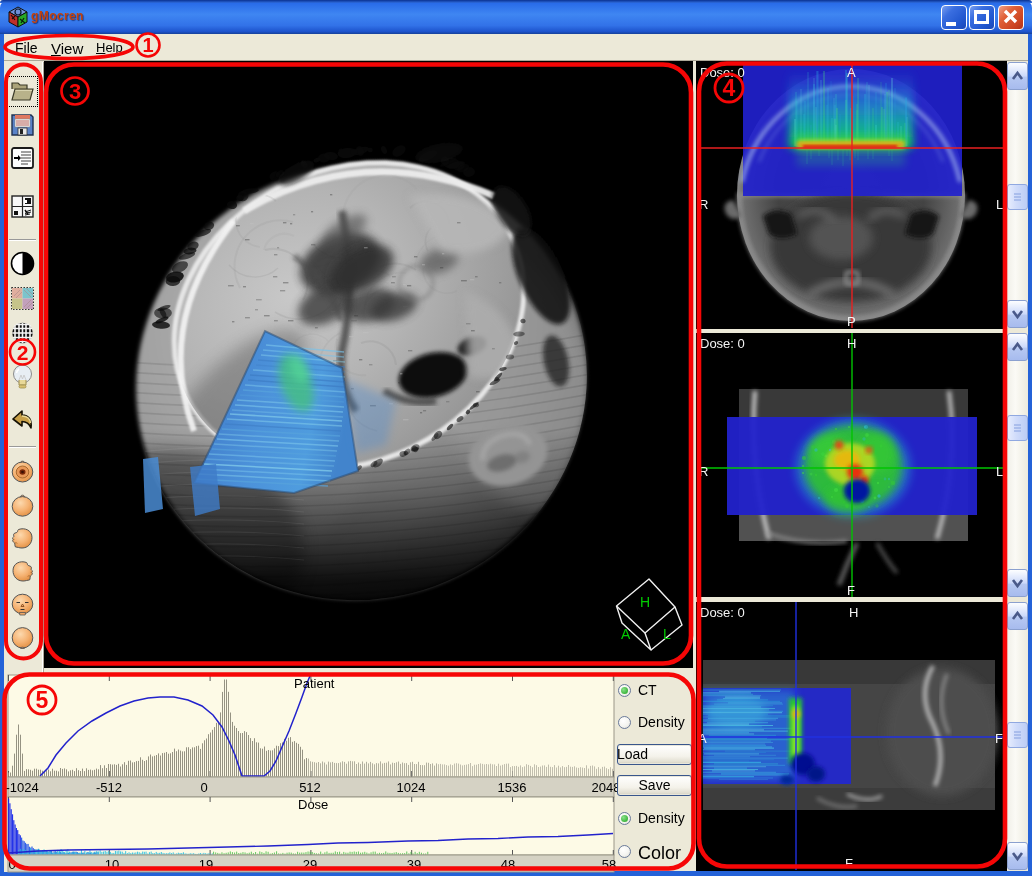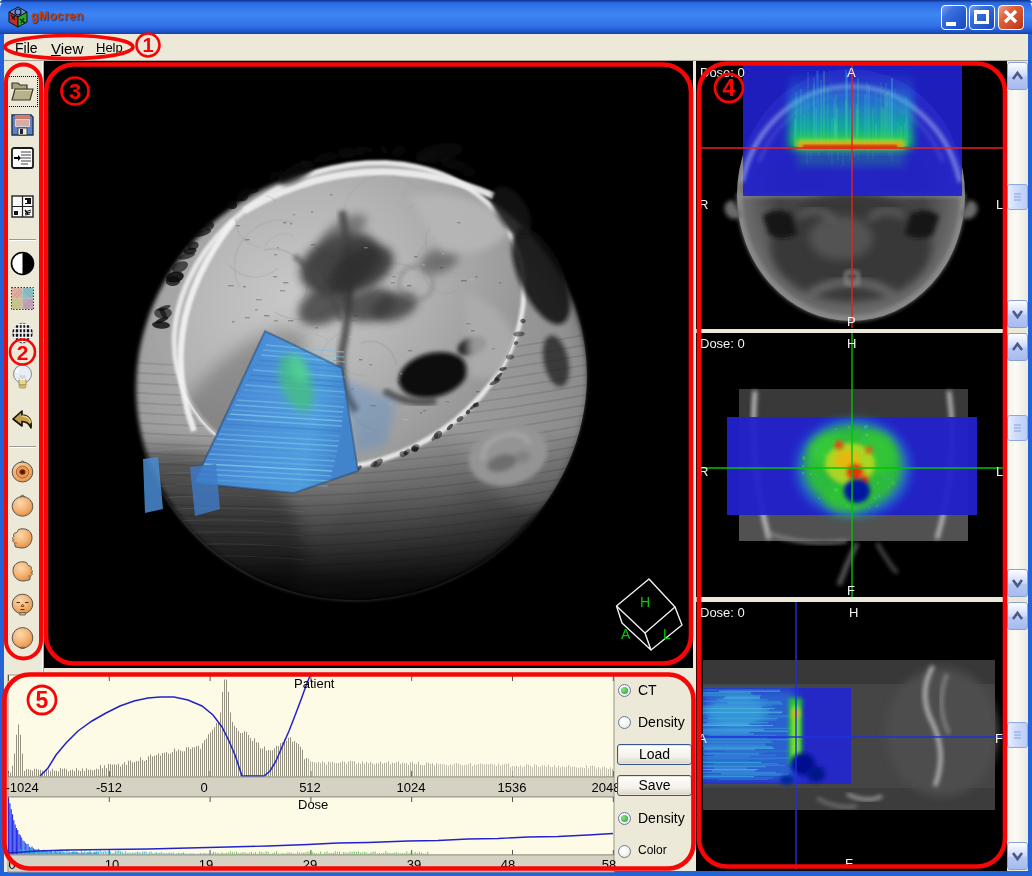--- a/index.html
+++ b/index.html
@@ -1493,28 +1493,28 @@
 <text x="406" y="194" font-size="13" fill="#000" text-anchor="middle" font-family="Liberation Sans,sans-serif">39</text>
 <text x="500" y="194" font-size="13" fill="#000" text-anchor="middle" font-family="Liberation Sans,sans-serif">48</text>
 <text x="601" y="194" font-size="13" fill="#000" text-anchor="middle" font-family="Liberation Sans,sans-serif">58</text>
 </svg>
 <div class="abs" style="left:618px;top:684px;width:13px;height:13px;border-radius:50%;background:radial-gradient(circle at 38% 35%,#ffffff 0%,#f4f4f0 55%,#d8d8d0 100%);border:1px solid #6a7a9a;"></div>
 <div class="abs" style="left:621px;top:687px;width:7px;height:7px;border-radius:50%;background:radial-gradient(circle at 35% 35%,#8ae08a,#1ca41c);"></div>
 <div class="abs" style="left:638px;top:682px;font-size:14px;color:#000;">CT</div>
 <div class="abs" style="left:618px;top:716px;width:13px;height:13px;border-radius:50%;background:radial-gradient(circle at 38% 35%,#ffffff 0%,#f4f4f0 55%,#d8d8d0 100%);border:1px solid #6a7a9a;"></div>
 <div class="abs" style="left:638px;top:714px;font-size:14px;color:#000;">Density</div>
 <div class="abs" style="left:617px;top:744px;width:75px;height:21px;background:linear-gradient(180deg,#ffffff,#f4f2ea 60%,#e2dfd2 88%,#d2cfc0 100%);border:1px solid #39568c;border-radius:3px;box-shadow:inset 0 0 0 1px #e8e6da;"></div>
-<div class="abs" style="left:617px;top:744px;width:75px;height:21px;text-align:center;line-height:21px;font-size:14px;color:#000">Load</div>
+<div class="abs" style="left:617px;top:744px;width:75px;height:21px;line-height:21px;font-size:14px;color:#000">Load</div>
 <div class="abs" style="left:617px;top:775px;width:75px;height:21px;background:linear-gradient(180deg,#ffffff,#f4f2ea 60%,#e2dfd2 88%,#d2cfc0 100%);border:1px solid #39568c;border-radius:3px;box-shadow:inset 0 0 0 1px #e8e6da;"></div>
 <div class="abs" style="left:617px;top:775px;width:75px;height:32px;text-align:center;line-height:21px;font-size:14px;color:#000">Save</div>
 <div class="abs" style="left:618px;top:812px;width:13px;height:13px;border-radius:50%;background:radial-gradient(circle at 38% 35%,#ffffff 0%,#f4f4f0 55%,#d8d8d0 100%);border:1px solid #6a7a9a;"></div>
 <div class="abs" style="left:621px;top:815px;width:7px;height:7px;border-radius:50%;background:radial-gradient(circle at 35% 35%,#8ae08a,#1ca41c);"></div>
 <div class="abs" style="left:638px;top:810px;font-size:14px;color:#000;">Density</div>
 <div class="abs" style="left:618px;top:845px;width:13px;height:13px;border-radius:50%;background:radial-gradient(circle at 38% 35%,#ffffff 0%,#f4f4f0 55%,#d8d8d0 100%);border:1px solid #6a7a9a;"></div>
-<div class="abs" style="left:638px;top:843px;font-size:12px;color:#000;text-align:right;">Color</div>
+<div class="abs" style="left:638px;top:843px;font-size:18px;color:#000;text-align:right;">Color</div>
 <svg class="abs" style="left:0;top:0;pointer-events:none" width="1032" height="876" viewBox="0 0 1032 876">
 <ellipse cx="69" cy="47" rx="64" ry="11.5" fill="none" stroke="#f60606" stroke-width="3.6"></ellipse>
 <circle cx="148" cy="45" r="11.5" fill="none" stroke="#f60606" stroke-width="2.6"></circle>
     <text x="148" y="52.2" font-size="20" font-weight="bold" fill="#f60606" text-anchor="middle" font-family="Liberation Sans,sans-serif">1</text>
 <rect x="6" y="64.5" width="35" height="594" rx="17.5" fill="none" stroke="#f60606" stroke-width="4"></rect>
 <circle cx="22.5" cy="352" r="12.5" fill="none" stroke="#f60606" stroke-width="2.6"></circle>
     <text x="22.5" y="359.56" font-size="21" font-weight="bold" fill="#f60606" text-anchor="middle" font-family="Liberation Sans,sans-serif">2</text>
 <rect x="46" y="64.5" width="645" height="599" rx="28" fill="none" stroke="#f60606" stroke-width="4.6"></rect>
 <circle cx="75" cy="91" r="13.5" fill="none" stroke="#f60606" stroke-width="2.7"></circle>
     <text x="75" y="98.92" font-size="22" font-weight="bold" fill="#f60606" text-anchor="middle" font-family="Liberation Sans,sans-serif">3</text>

